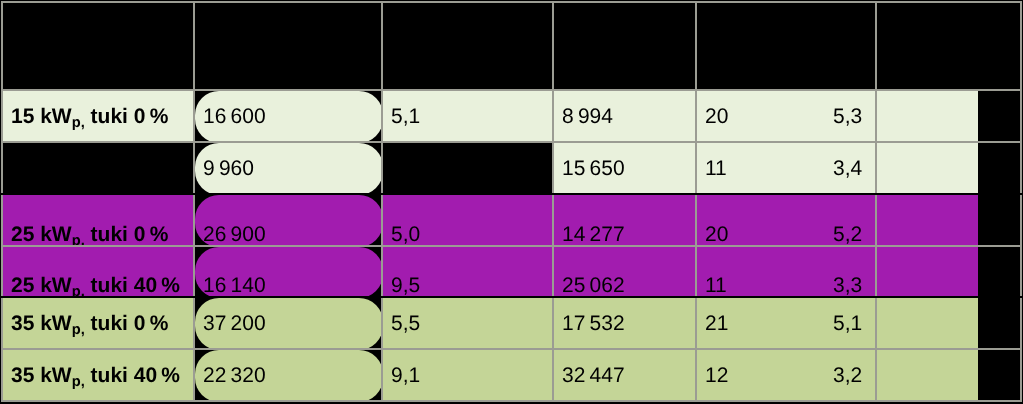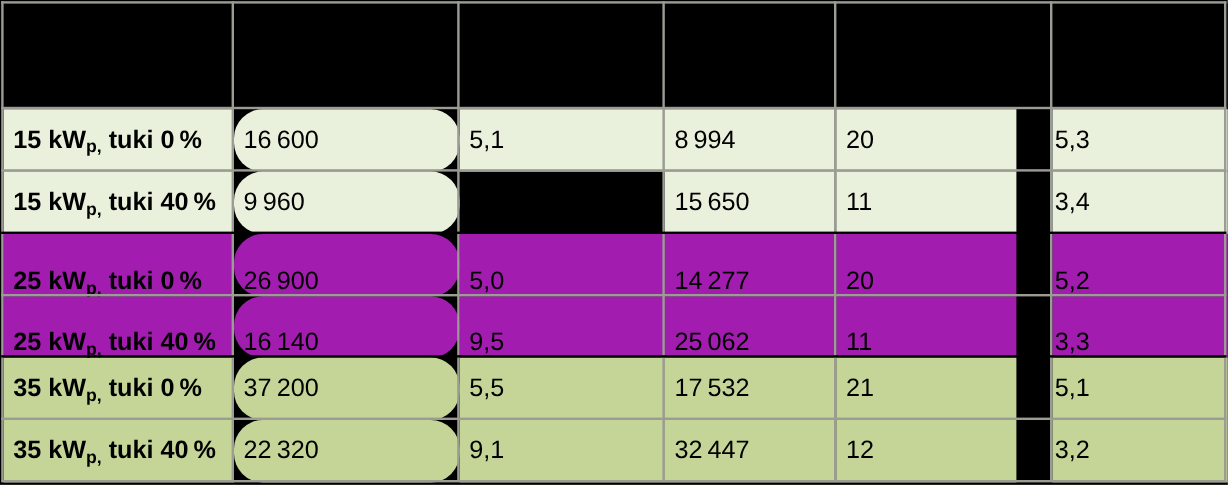--- a/index.html
+++ b/index.html
@@ -17,21 +17,21 @@
   .cell > .txt{will-change:transform;}          
   .cell.hdrcell{background:#000000;color:#000000;}
   .cell.lab{font-weight:bold;}
 
   
   .c1{left:3px;   width:192px; padding-left:7.5px;}
   .c2{left:195px; width:188px; padding-left:8.2px;border-radius:24px;}
   .c3{left:383px; width:171px; padding-left:8.2px;}
   .c4{left:554px; width:143px; padding-left:8.1px;}
   .c5{left:697px; width:150px; padding-left:8.2px;}
-  .c6{left:877px; width:147px; padding-left:2px;}
+  .c6{left:831px; width:147px; padding-left:2px;}
 
   
   .rH{top:3px;   height:88px;}
   .r1{top:91px;  height:52px;}
   .r2{top:143px; height:52px;}
   .r3{top:195px; height:52px;}
   .r4{top:247px; height:51px;}
   .r5{top:298px; height:52px;}
   .r6{top:350px; height:52px;}
 
@@ -88,23 +88,20 @@
   <div class="cell r1 c4 g1">
       <span class="txt">8 994</span>
     </div>
   <div class="cell r1 c5 g1">
       <span class="txt">20</span>
     </div>
   <div class="cell r1 c6 g1">
       <span class="txt">5,3</span>
     </div>
 
-  <div class="cell lab r2 c1 g1">
-      <span class="txt"><span>15 kW</span><sub class="sb">p,</sub><span> tuki 40 %</span></span>
-    </div>
   <div class="cell r2 c2 g1">
       <span class="txt">9 960</span>
     </div>
   <div class="cell r2 c4 g1">
       <span class="txt">15 650</span>
     </div>
   <div class="cell r2 c5 g1">
       <span class="txt">11</span>
     </div>
   <div class="cell r2 c6 g1">

